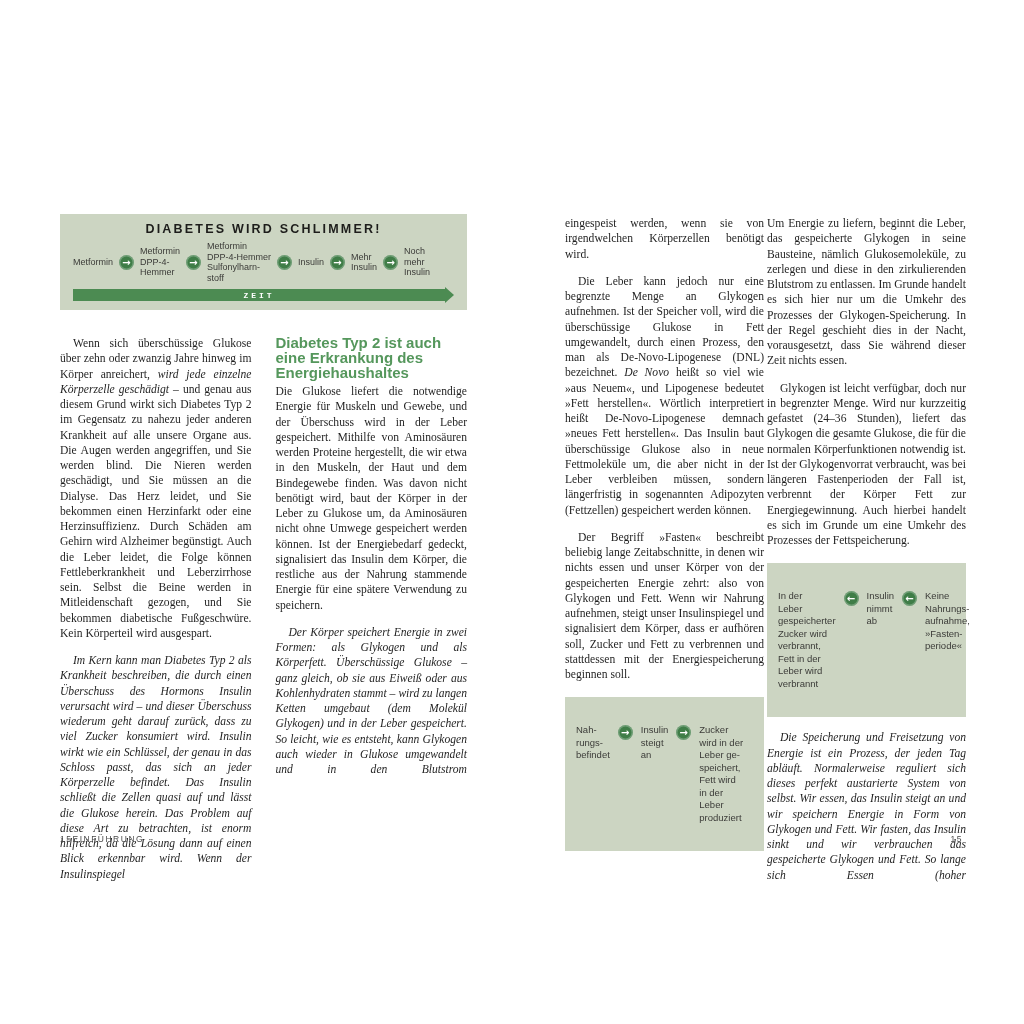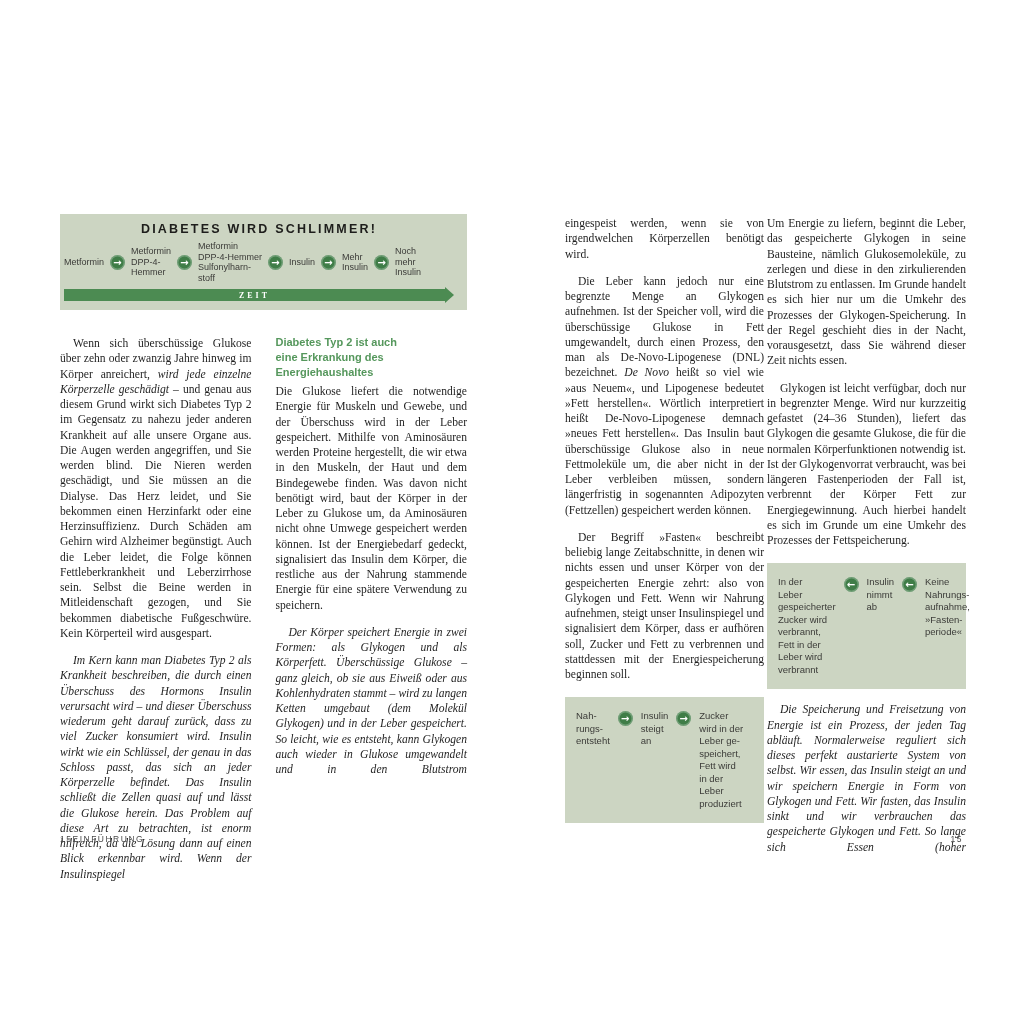--- a/index.html
+++ b/index.html
@@ -10,21 +10,21 @@
     overflow: hidden;
     font-family: "Liberation Serif", serif;
   }
   .page { position: absolute; }
   #page-left  { left: 60px;  top: 214px; width: 407px; }
   #page-right { left: 565px; top: 216px; width: 420px; }
 
   
   .infobox {
     background: var(--box-background, #ccd5c2);
-    padding: 7px 13px 9px 4px;
+    padding: 7px 13px 9px 13px;
     box-sizing: border-box;
   }
   .infobox-title {
     font-family: "Liberation Sans", sans-serif;
     font-weight: bold;
     font-size: 12.5px;
     letter-spacing: 2.2px;
     text-align: center;
     color: var(--title-text, #1d1d1b);
     margin: 1px 0 5px 0;
@@ -65,21 +65,21 @@
     content: "";
     position: absolute;
     left: 100%; top: 50%;
     transform: translateY(-50%);
     border-top: 8px solid transparent;
     border-bottom: 8px solid transparent;
     border-left: 9px solid var(--timeline-green, #4c8b52);
   }
   .zeit-label {
     color: #ffffff;
-    font-family: Liberation Serif, serif;
+    font-family: Liberation Mono, monospace;
     font-weight: bold;
     font-size: 8px;
     letter-spacing: 3px;
   }
 
   
   .columns { display: flex; gap: 24px; margin-top: 14px; }
   #page-right .columns { margin-top: 0; gap: 3px; }
   .col {
     width: 196px;
@@ -89,36 +89,36 @@
     text-align: justify;
   }
   #page-right .col { width: 199px; }
   .para { margin: 0; }
   .para.indent { text-indent: 13px; margin-top: 12px; }
   .para.flush-last { text-align-last: justify; font-style: italic; }
   .para em { font-style: italic; }
   .col-heading {
     font-family: "Liberation Sans", sans-serif;
     font-weight: bold;
-    font-size: 11px;
+    font-size: 15px;
     line-height: 15px;
     color: var(--heading-green, #55975c);
     margin: 11px 0 4px 0;
     white-space: pre-line;
     text-align: left;
     text-align-last: left;
   }
 
   
   .flowbox {
     background: var(--box-background, #ccd5c2);
     display: flex;
     align-items: flex-start;
     gap: 8px;
-    padding: 13px 11px;
+    padding: 27px 11px;
     margin: 15px 0 13px 0;
     box-sizing: border-box;
     font-family: "Liberation Sans", sans-serif;
     font-size: 9.5px;
     line-height: 12.5px;
     color: #3b3b38;
     text-align: left;
     text-align-last: left;
   }
   .flowbox .arrow-circle { margin-top: 1px; }
@@ -186,21 +186,21 @@
 
   <section class="page" id="page-right">
     <div class="columns">
       <div class="col">
           <p class="para"><span>eingespeist werden, wenn sie von irgendwelchen Körperzellen benötigt wird.</span></p>
           <p class="para indent"><span>Die Leber kann jedoch nur eine begrenzte Menge an Glykogen aufnehmen. Ist der Speicher voll, wird die überschüssige Glukose in Fett umgewandelt, durch einen Prozess, den man als De-Novo-Lipogenese (DNL) bezeichnet. </span><em>De Novo</em><span> heißt so viel wie »aus Neuem«, und Lipogenese bedeutet »Fett herstellen«. Wörtlich interpretiert heißt De-Novo-Lipogenese demnach »neues Fett herstellen«. Das Insulin baut überschüssige Glukose also in neue Fettmoleküle um, die aber nicht in der Leber verbleiben müssen, sondern längerfristig in sogenannten Adipozyten (Fettzellen) gespeichert werden können.</span></p>
           <p class="para indent"><span>Der Begriff »Fasten« beschreibt beliebig lange Zeitabschnitte, in denen wir nichts essen und unser Körper von der gespeicherten Energie zehrt: also von Glykogen und Fett. Wenn wir Nahrung aufnehmen, steigt unser Insulinspiegel und signalisiert dem Körper, dass er aufhören soll, Zucker und Fett zu verbrennen und stattdessen mit der Energiespeicherung beginnen soll.</span></p>
           <div class="flowbox">
             <span class="flow-cell">Nah-
 rungs-
-entsteht</span>
+befindet</span>
             <span class="arrow-circle">→</span>
             <span class="flow-cell">Insulin
 steigt
 an</span>
             <span class="arrow-circle">→</span>
             <span class="flow-cell">Zucker
 wird in der
 Leber ge-
 speichert,
 Fett wird

